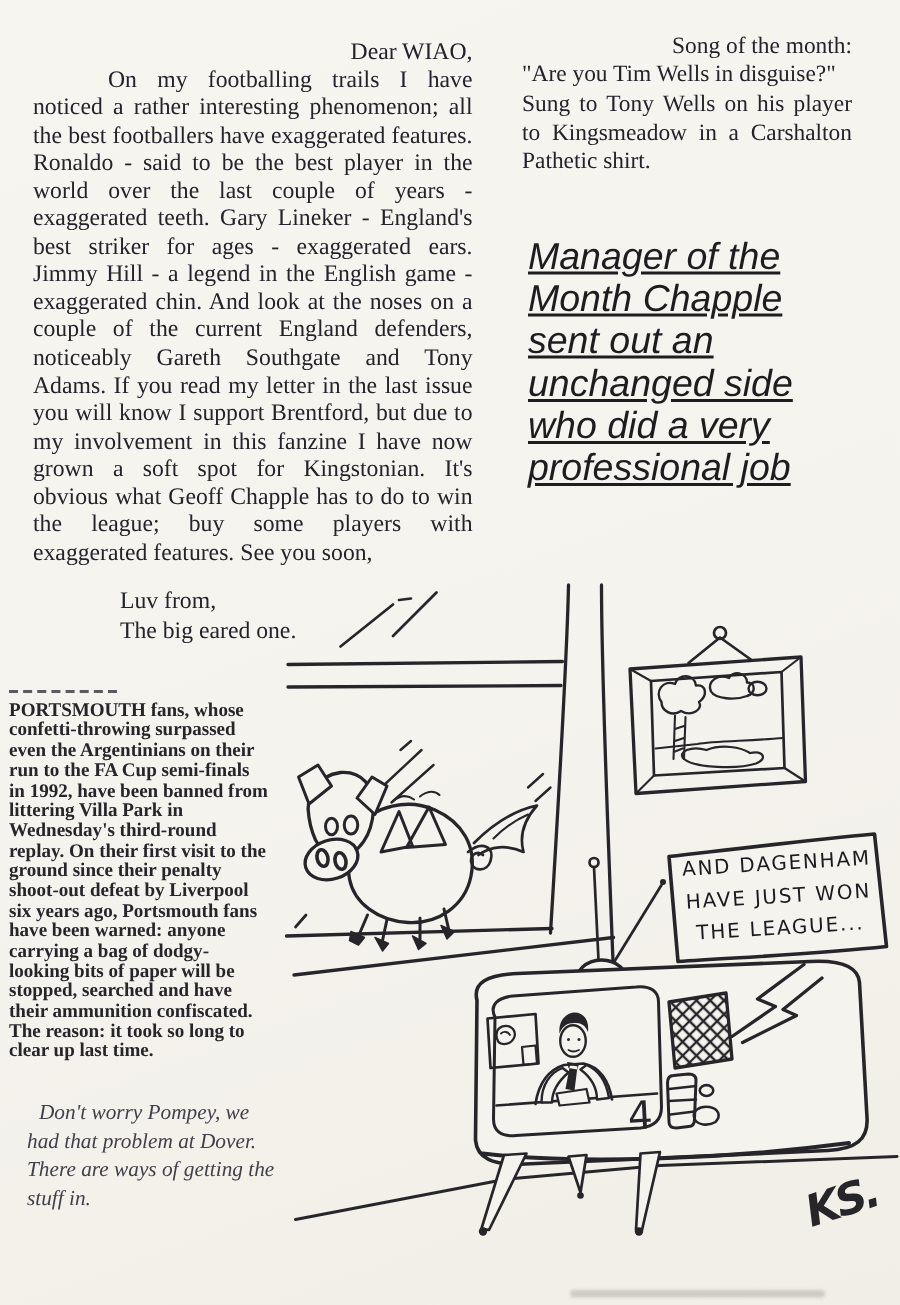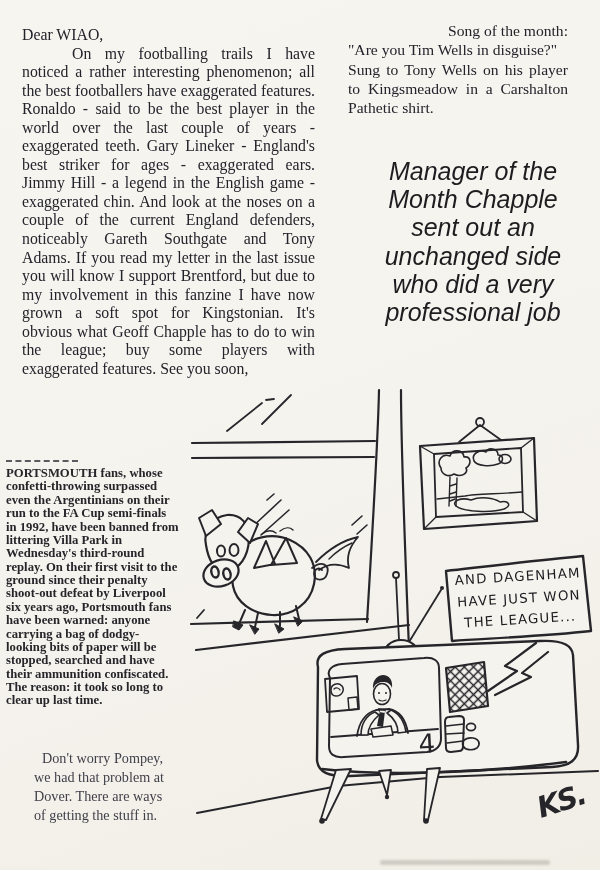--- a/index.html
+++ b/index.html
@@ -4,38 +4,38 @@
 <style>
   html,body{margin:0;padding:0;background:#d8d5cd;}
   #page{
     position:relative;width:600px;height:870px;overflow:hidden;
     background:linear-gradient(160deg,#f7f5f0 0%,#f5f3ee 55%,#f1eee6 100%);
     font-family:"Liberation Serif",serif;color:#23232b;
   }
   .abs{position:absolute;}
   
   .letter{left:22px;top:26px;width:293px;font-size:15.8px;line-height:18.55px;text-align:justify;}
-  .letter .salutation{display:block;text-align:left;}
+  .letter .salutation{display:block;text-align:right;}
   .letter p{margin:0;text-indent:50px;}
   .sign-off{left:80px;top:391px;font-size:15.8px;line-height:19.5px;white-space:pre-line;}
   
   .song{left:348px;top:21px;width:220px;font-size:15.6px;line-height:19.3px;}
   .song .heading{margin:0;text-align:right;}
   .song p{margin:0;text-align:justify;}
   
-  .pull-quote{left:352px;top:157px;width:242px;text-align:center;white-space:pre-line;
-    font:italic 25px/28.2px "Liberation Sans",sans-serif;color:#1d1d1f;}
+  .pull-quote{left:352px;top:157px;width:242px;white-space:pre-line;
+    font:italic 25px/28.2px "Liberation Sans",sans-serif;color:#1d1d1f;text-decoration:underline;}
   
   .torn-dash{left:6px;top:460px;width:72px;border-top:2px dashed #5a5a5f;height:0;}
   .clipping{left:6px;top:467px;width:176px;font-weight:700;font-size:12.9px;line-height:13.38px;
     color:#25252a;transform:scaleX(.985);transform-origin:0 0;}
   .clipping p{margin:0;}
   
   .reply{left:18px;top:733px;width:170px;font-size:14.2px;line-height:18.9px;color:#40404a;}
-  .reply p{margin:16px;text-indent:8px;}
+  .reply p{margin:0;text-indent:8px;font-style:italic;}
   
   .bubble-text{left:448px;top:566px;width:142px;text-align:center;white-space:pre-line;
     font-family:"DejaVu Sans",sans-serif;font-size:13.3px;line-height:21.5px;
     letter-spacing:1.2px;color:#1b1b1f;transform:rotate(-3.5deg);}
   svg.cartoon{left:0;top:0;}
   .smudge{left:380px;top:860px;width:170px;height:5px;background:rgba(120,114,102,.28);filter:blur(1px);border-radius:3px;}
 </style>
 </head>
 <body>
 
@@ -150,20 +150,22 @@
       <path d="M548,652 L522,673 L531,677 L495,695" stroke-width="2.2"></path>
     </g>
 
     <text x="541" y="818" transform="rotate(-18 541 818)" font-family="'DejaVu Sans',sans-serif" font-style="italic" font-weight="bold" font-size="29" letter-spacing="-2" fill="#26262a" stroke="none">KS.</text>
   </svg>
 
   <div class="abs letter">
     <span class="salutation">Dear WIAO,</span>
     <p>On my footballing trails I have noticed a rather interesting phenomenon; all the best footballers have exaggerated features. Ronaldo - said to be the best player in the world over the last couple of years - exaggerated teeth. Gary Lineker - England's best striker for ages - exaggerated ears. Jimmy Hill - a legend in the English game - exaggerated chin. And look at the noses on a couple of the current England defenders, noticeably Gareth Southgate and Tony Adams. If you read my letter in the last issue you will know I support Brentford, but due to my involvement in this fanzine I have now grown a soft spot for Kingstonian. It's obvious what Geoff Chapple has to do to win the league; buy some players with exaggerated features. See you soon,</p>
   </div>
+  <div class="abs sign-off">Luv from,
+The big eared one.</div>
 
   <div class="abs song">
     <p class="heading">Song of the month:</p>
     <p>"Are you Tim Wells in disguise?"</p>
     <p>Sung to Tony Wells on his player to Kingsmeadow in a Carshalton Pathetic shirt.</p>
   </div>
 
   <div class="abs pull-quote">Manager of the
 Month Chapple
 sent out an

